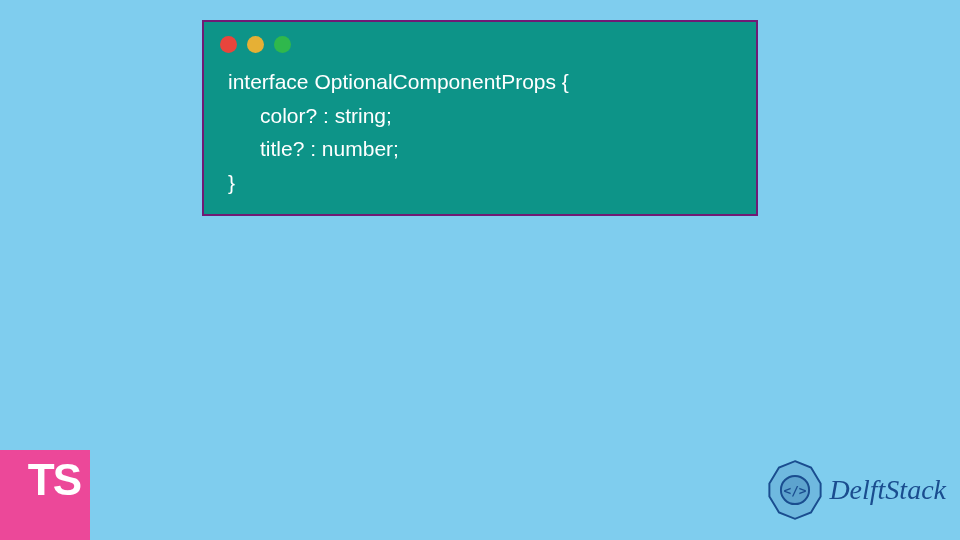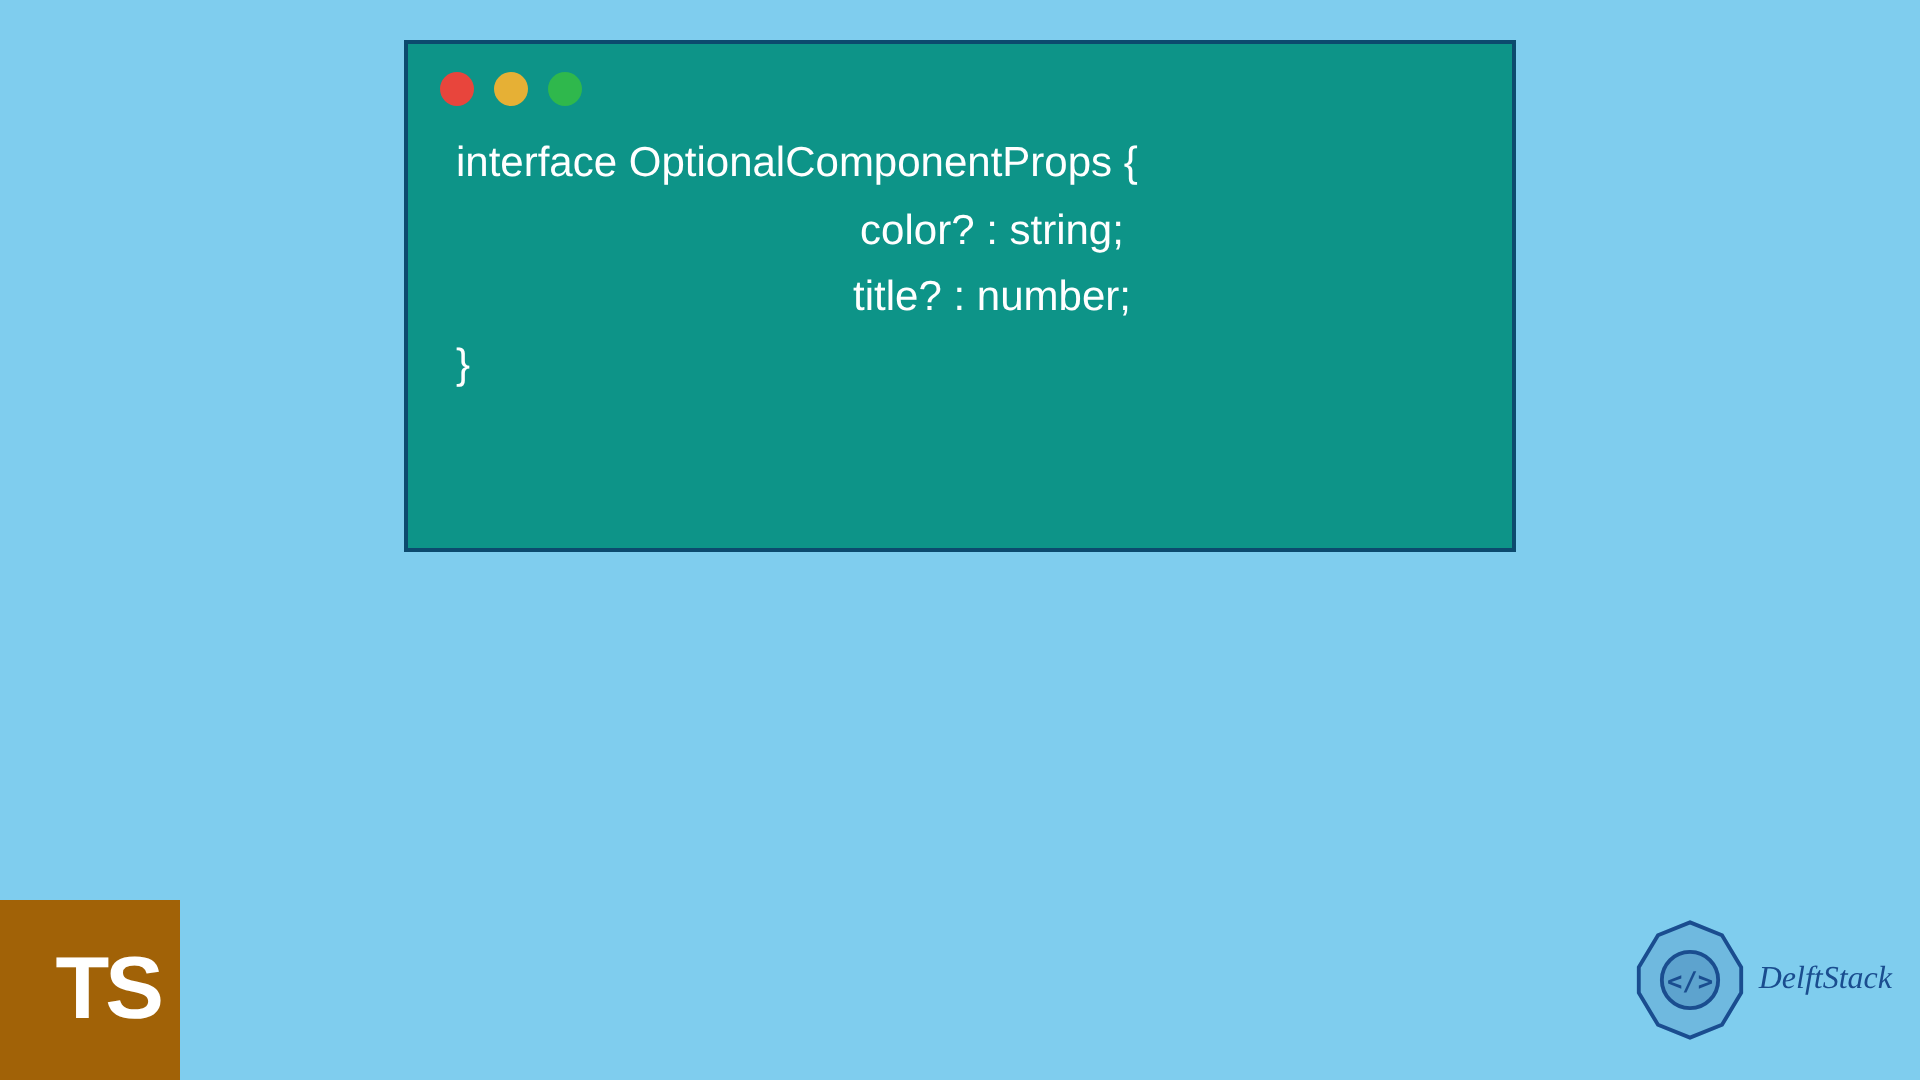--- a/index.html
+++ b/index.html
@@ -9,23 +9,23 @@
       background: #7fcdee;
       position: relative;
       font-family: Arial, Helvetica, sans-serif;
       overflow: hidden;
     }
     .code-window {
       position: absolute;
       top: 20px;
       left: 202px;
       width: 556px;
-      height: 256px;
+      height: 196px;
       background: #0d9488;
-      border: 2px solid #0c4a6e;
+      border: 2px solid #701a75;
     }
     .window-controls {
       display: flex;
       gap: 10px;
       padding: 14px 16px 8px 16px;
     }
     .dot {
       width: 17px;
       height: 17px;
       border-radius: 50%;
@@ -34,51 +34,51 @@
     .dot-yellow { background: #e6b035; }
     .dot-green { background: #2fb84c; }
     .code-content {
       padding: 4px 24px;
       color: #ffffff;
       font-size: 21px;
       line-height: 1.6;
       font-family: Arial, Helvetica, sans-serif;
     }
     .code-line { white-space: pre; }
-    .indent { padding-left: 32px; text-align: center; }
+    .indent { padding-left: 32px; }
     .ts-badge {
       position: absolute;
       bottom: 0;
       left: 0;
       width: 90px;
       height: 90px;
-      background: #a16207;
+      background: #ec4899;
       display: flex;
-      align-items: center;
+      align-items: flex-start;
       justify-content: flex-end;
       padding: 8px 10px;
     }
     .ts-text {
       color: #ffffff;
       font-size: 44px;
       font-weight: bold;
       letter-spacing: -2px;
       line-height: 1;
     }
     .delftstack-logo {
       position: absolute;
       bottom: 18px;
       right: 14px;
       display: flex;
       align-items: center;
       gap: 2px;
     }
     .delftstack-text {
       color: #1a4d8f;
-      font-size: 16px;
+      font-size: 28px;
       font-style: italic;
       font-weight: 500;
       font-family: Georgia, serif;
     }
     .logo-svg {
       width: 64px;
       height: 64px;
     }
   </style>
 </head>

